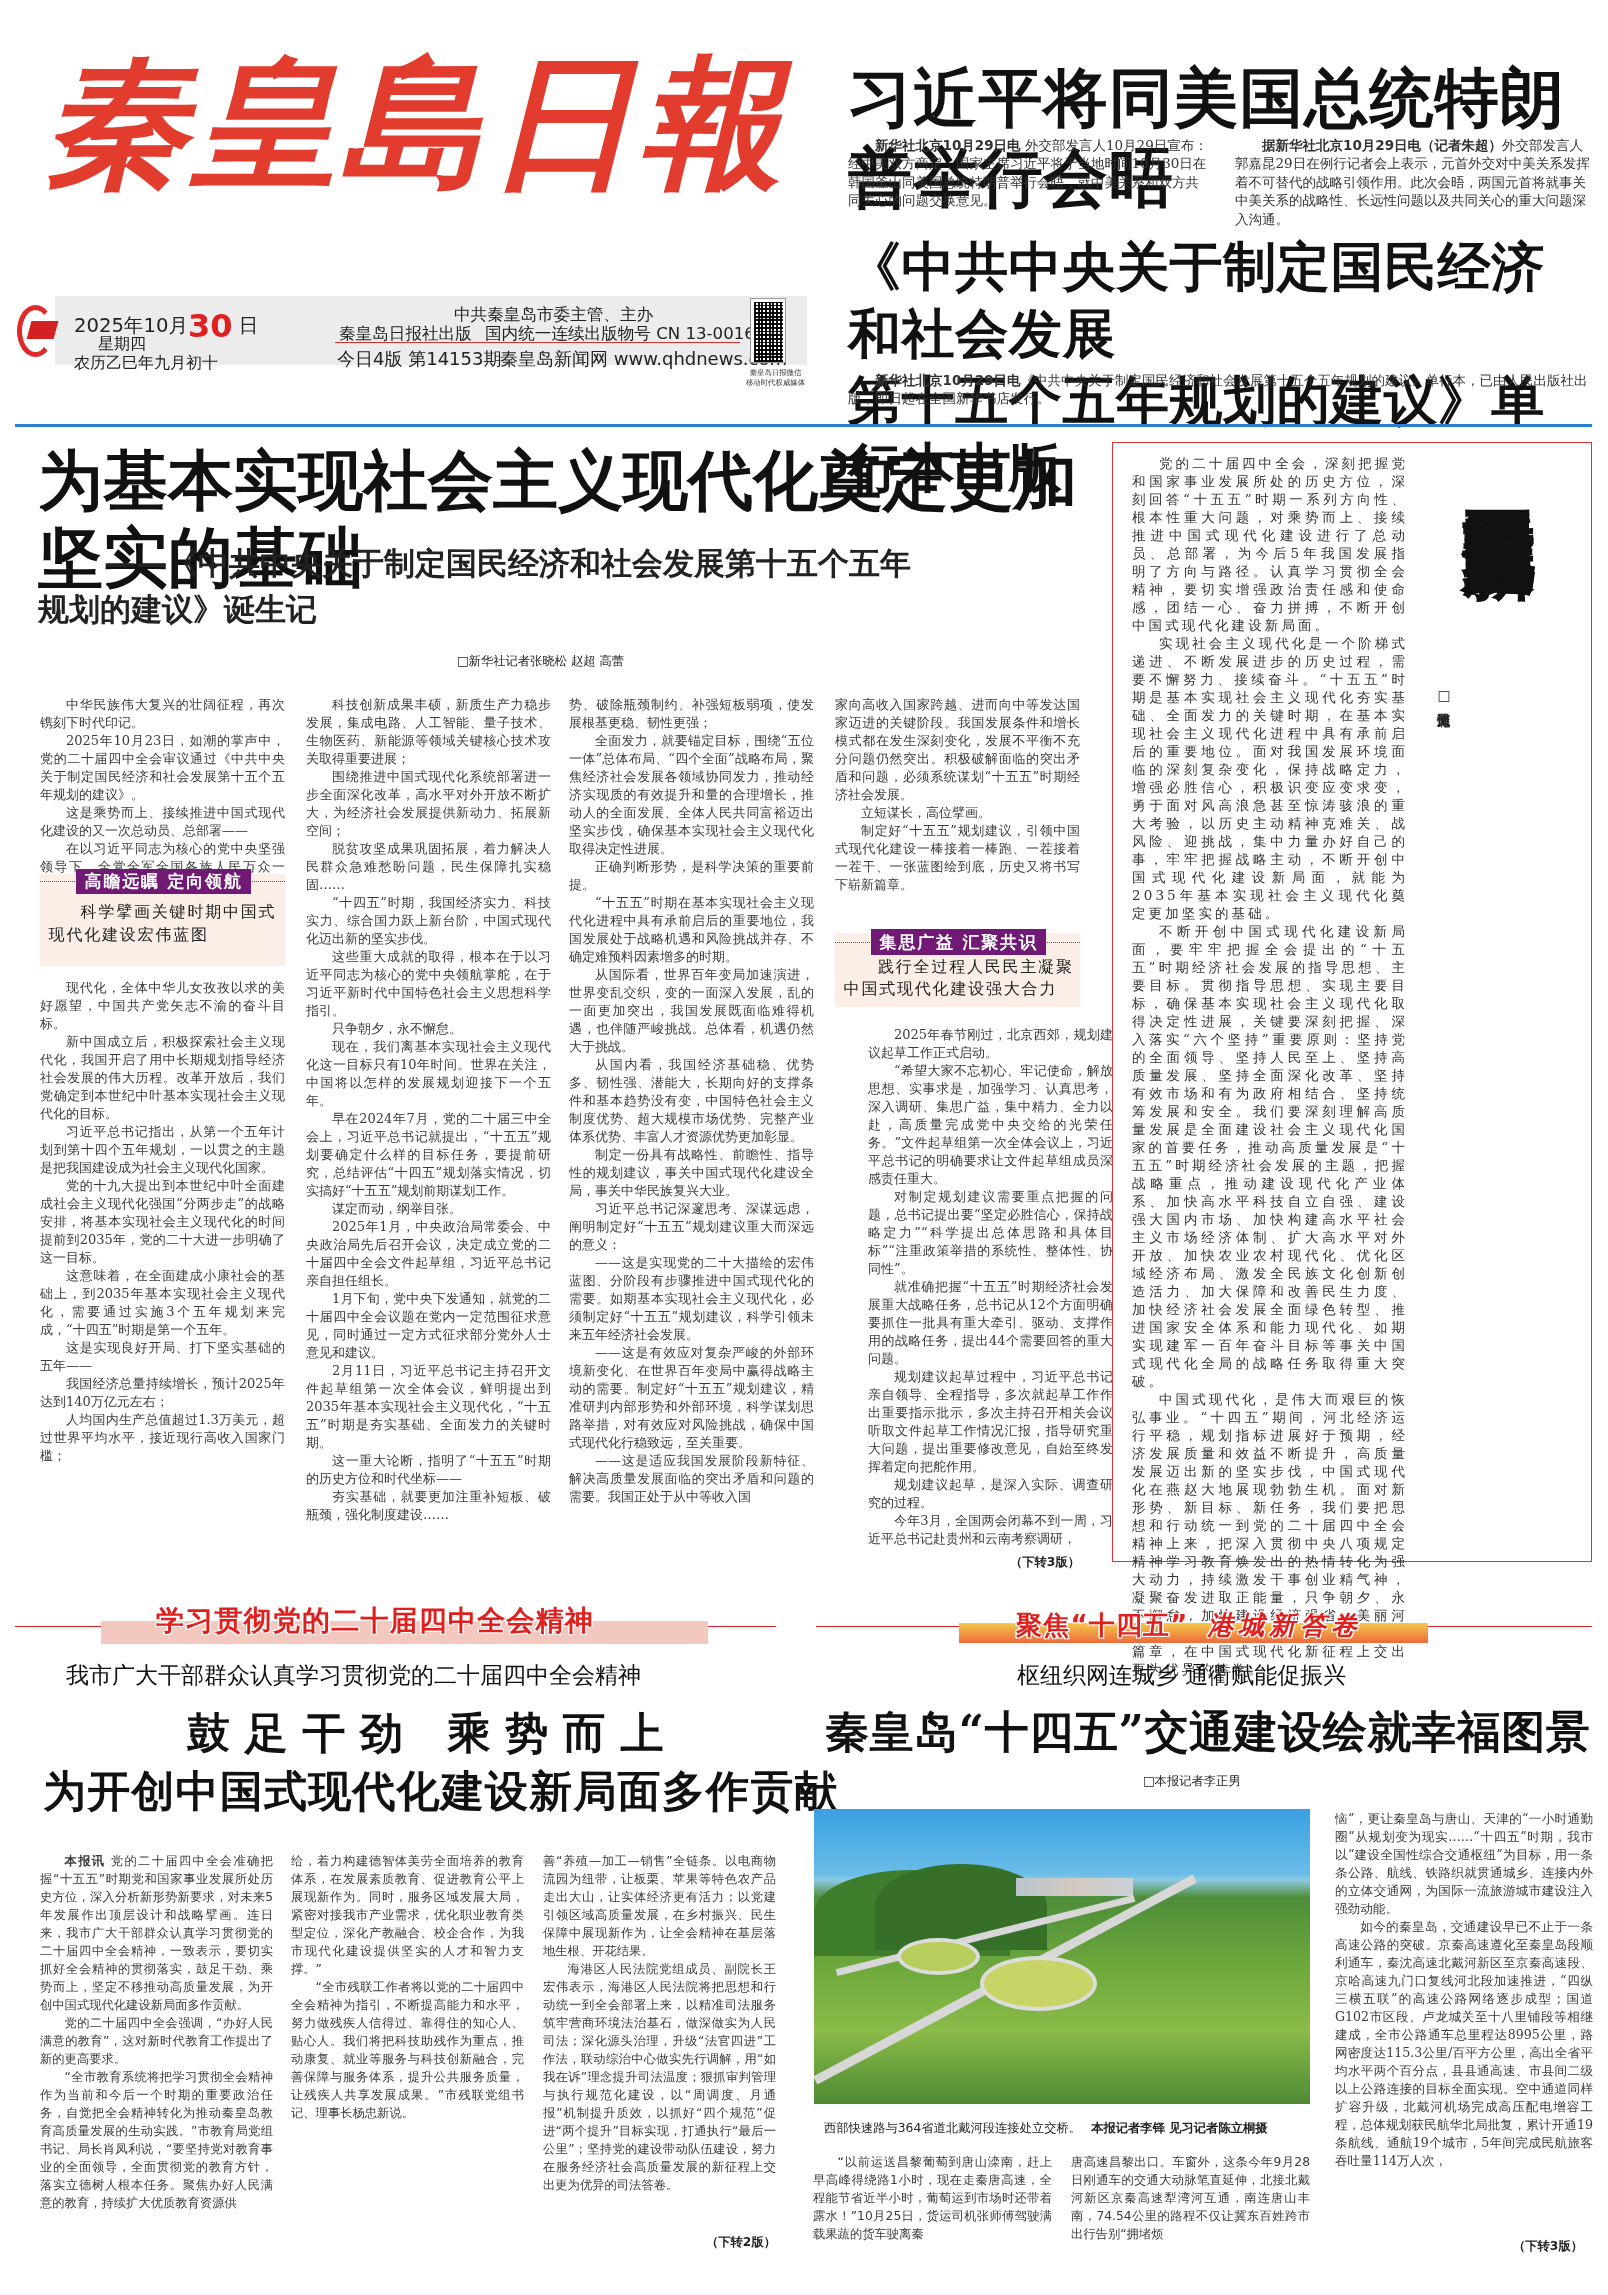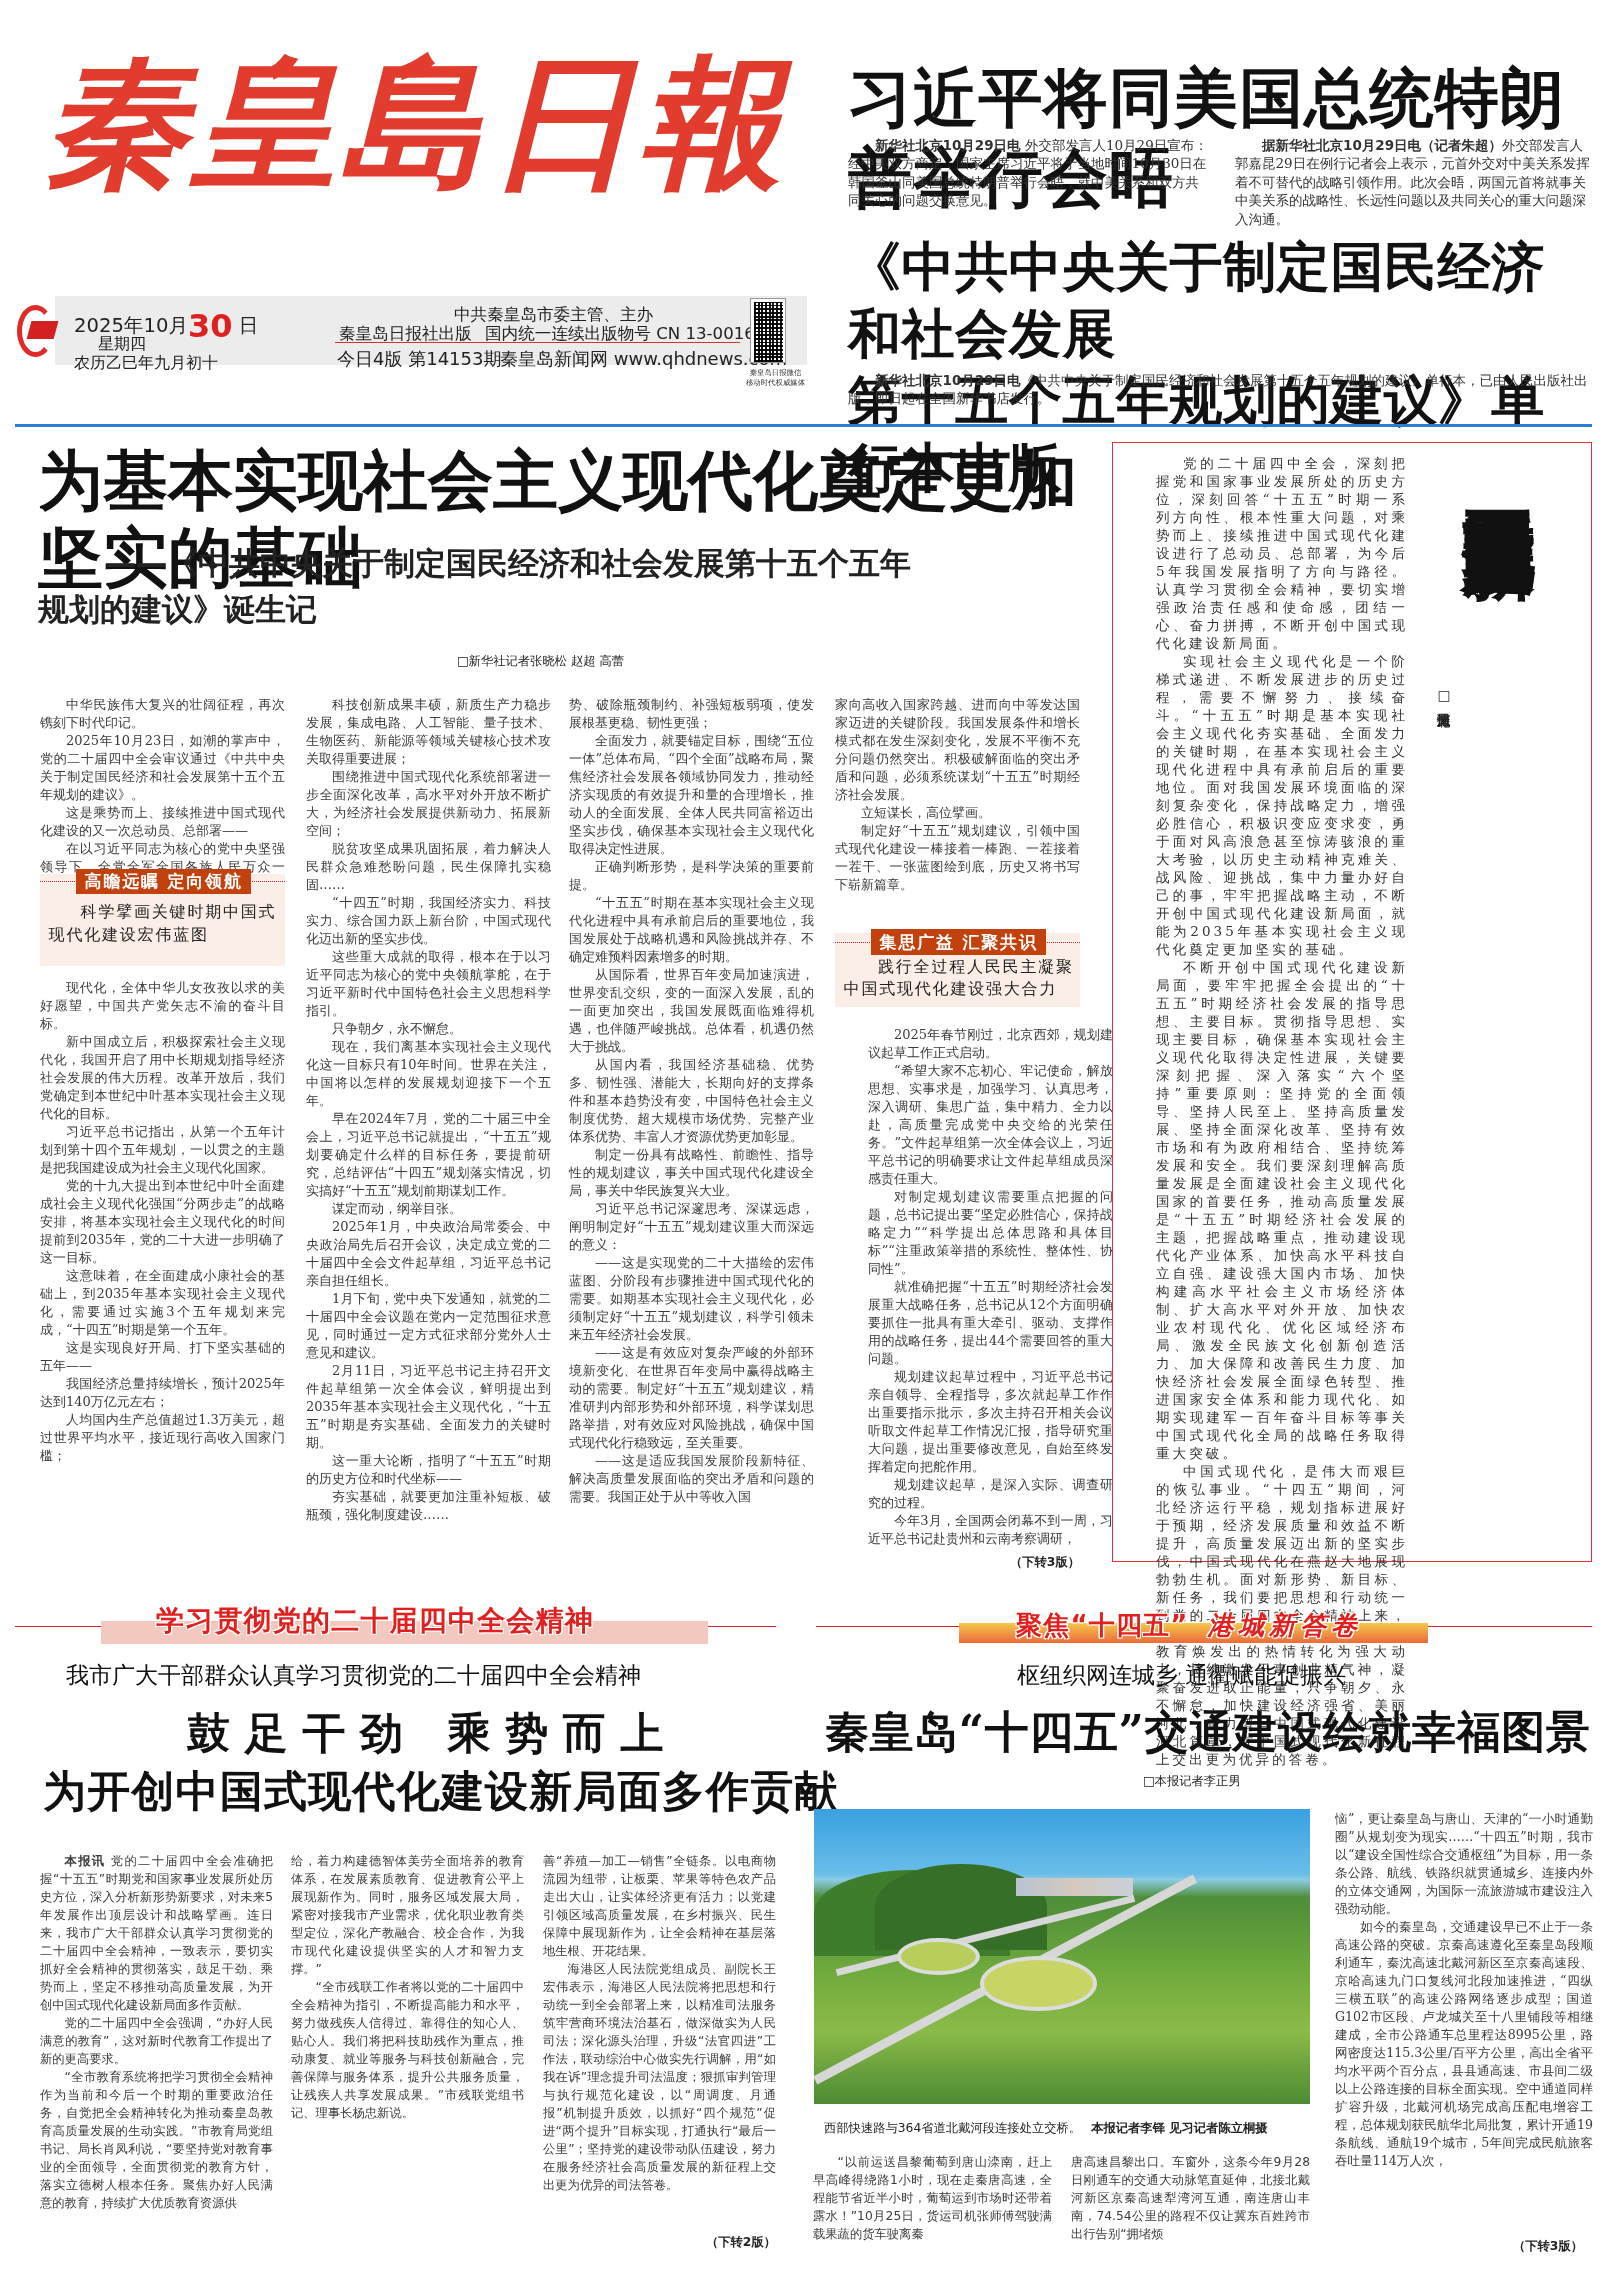--- a/index.html
+++ b/index.html
@@ -20,25 +20,25 @@
 .qr .grid{position:absolute;left:2.5px;top:2.5px;width:29.5px;height:60px;background:repeating-linear-gradient(90deg,#111 0 1.8px,#fff 1.8px 3.7px),repeating-linear-gradient(0deg,#111 0 1.8px,#fff 1.8px 3.7px);background-blend-mode:multiply;}
 .qr-cap{left:742px;top:368px;width:67px;font-family:"DejaVu Sans",sans-serif;font-size:7.4px;color:#333;text-align:center;line-height:9.8px;}
 .blue-rule{height:2.5px;background:#2a7ed4;}
 .hd1{font-family:"DejaVu Sans",sans-serif;font-weight:bold;color:#111;}
 .lead{font-family:"DejaVu Serif",serif;font-size:13.5px;line-height:18.4px;color:#333;text-indent:2em;}
 .lead b{font-family:"DejaVu Sans",sans-serif;}
 .col{font-family:"DejaVu Serif",serif;font-size:13px;line-height:18px;color:#3a3a3a;text-align:justify;}
 .col p{text-indent:2em;}
 .redbox{border:1.8px solid #e03030;}
 .comment-col{font-family:"DejaVu Serif",serif;font-size:13.5px;line-height:18px;letter-spacing:3.1px;color:#333;text-align:justify;}
-.comment-col p{text-indent:2em;margin-left:24px;}
+.comment-col p{text-indent:2em;}
 .vtitle{writing-mode:vertical-rl;font-family:"DejaVu Sans",sans-serif;font-weight:bold;font-size:72px;letter-spacing:1.2px;color:#111;line-height:80px;}
 .vbyline{writing-mode:vertical-rl;font-family:"DejaVu Sans",sans-serif;font-size:13.5px;color:#222;}
 .subhead-box{background:#fbeee6;}
-.subhead-tag{background:#c2410c;color:#fff;font-family:"DejaVu Sans",sans-serif;font-size:19.6px;font-weight:bold;padding:1.2px 8.6px;letter-spacing:1.8px;text-align:center;}
+.subhead-tag{background:#701a75;color:#fff;font-family:"DejaVu Sans",sans-serif;font-size:19.6px;font-weight:bold;padding:1.2px 8.6px;letter-spacing:1.8px;text-align:center;}
 .dots{border-top:1.8px dotted #d61f26;}
 .subhead-text{font-family:"DejaVu Serif",serif;font-size:19px;color:#222;letter-spacing:1.8px;line-height:29.5px;}
 .banner-bg{background:#f3c9bf;}
 .banner-text{font-family:"DejaVu Sans",sans-serif;font-weight:bold;font-size:31px;color:#e0201e;letter-spacing:1.2px;text-shadow:1.2px 1.2px 0 #fff,-1.2px -1.2px 0 #fff,1.2px -1.2px 0 #fff,-1.2px 1.2px 0 #fff;}
 .photo{background:linear-gradient(180deg,#3aa0e0 0%,#69bde8 22%,#8ccbe2 24%,#4e8d3a 30%,#6faa3c 55%,#8bbb48 75%,#4d8a34 100%);overflow:hidden;}
 .photo .hill1{position:absolute;left:0;top:61px;width:196px;height:86px;background:#3e7d2c;border-radius:50% 50% 0 0;}
 .photo .hill2{position:absolute;left:61px;top:55px;width:172px;height:86px;background:#356f28;border-radius:50% 50% 0 0;}
 .photo .city{position:absolute;left:202px;top:69px;width:117px;height:18.4px;background:linear-gradient(90deg,#b9c4ce,#d4c9c0,#c9d0d8);}
 .photo .loop1{position:absolute;left:83px;top:129px;width:83px;height:37px;border:4.9px solid #dcdcdc;border-radius:50%;background:#b8ce5c;}
 .photo .loop2{position:absolute;left:166px;top:147px;width:117px;height:55px;border:4.9px solid #dcdcdc;border-radius:50%;background:#c8d466;}

